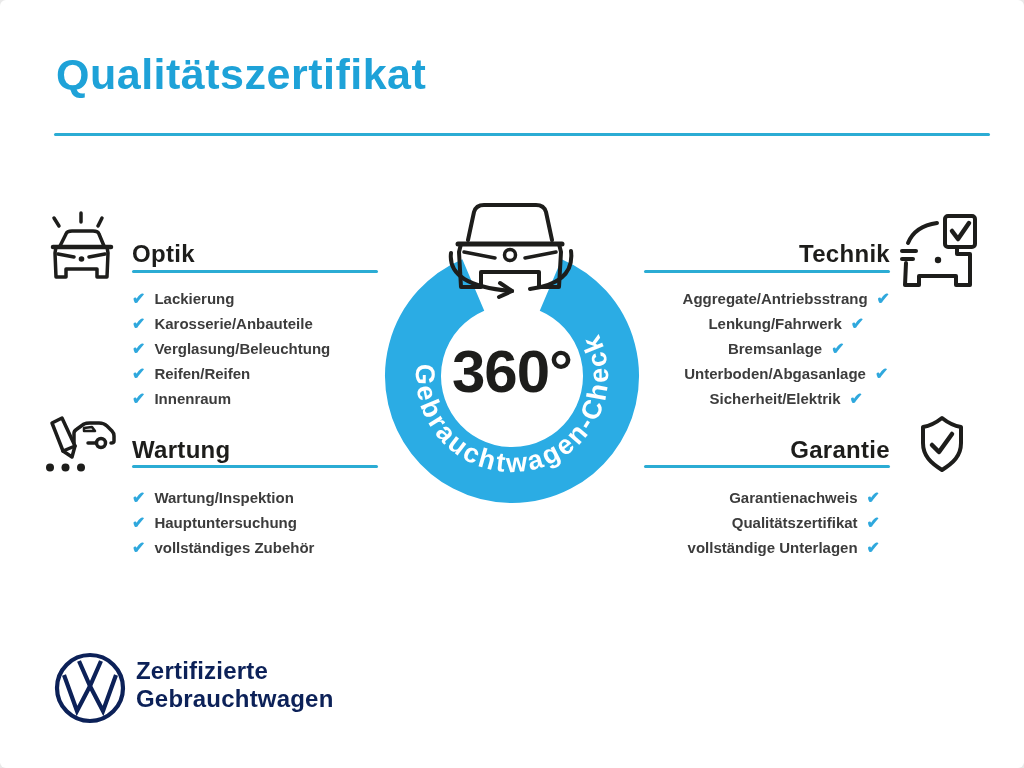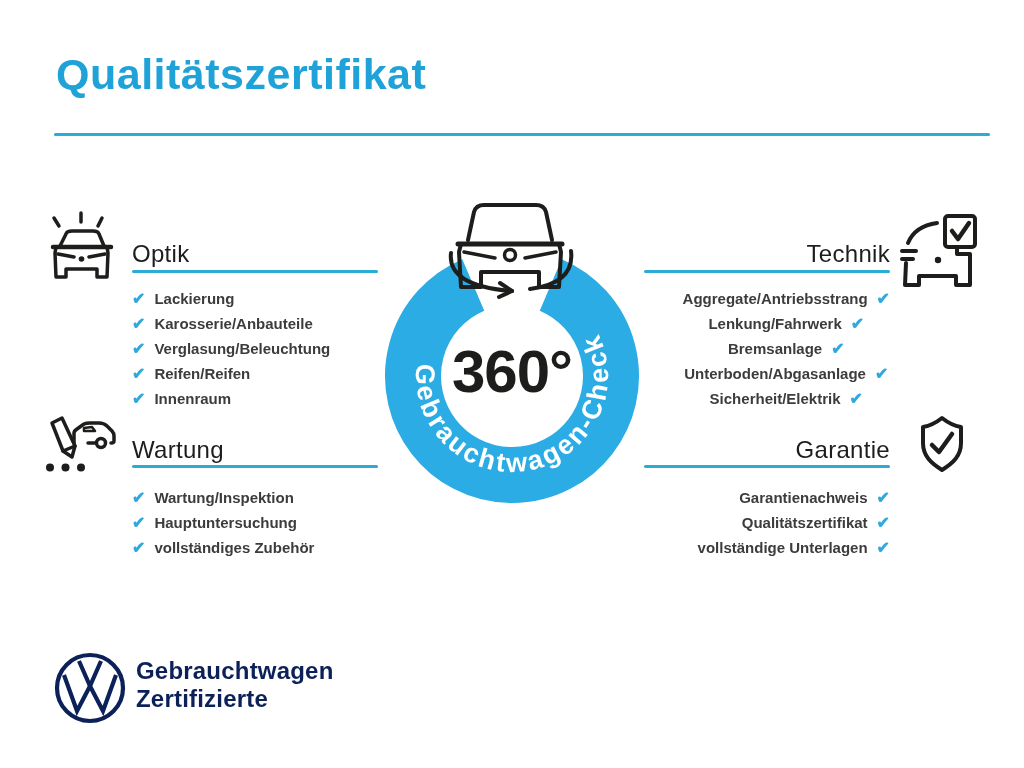--- a/index.html
+++ b/index.html
@@ -1,46 +1,46 @@
 <!DOCTYPE html>
 <html><head>
 <meta charset="utf-8">
 <style>
   html,body{margin:0;padding:0;background:#e9e9e9;}
   .page{
     position:relative;width:1024px;height:768px;background:#ffffff;
-    font-family:"Liberation Sans", sans-serif;overflow:hidden;margin:0 auto;
+    font-family:"Liberation Sans", sans-serif;overflow:hidden;margin:0 auto;border-radius:6px;
   }
   .title{
     position:absolute;left:56px;top:50px;font-size:43px;font-weight:bold;
     color:#1ea2d8;letter-spacing:.5px;
   }
   .top-divider{
     position:absolute;left:54px;top:133px;width:936px;height:3px;
     background:#2bacd4;border-radius:2px;
   }
   .section-header{
-    position:absolute;font-size:24px;font-weight:normal;color:#1d1d1b;letter-spacing:.3px;
+    position:absolute;font-size:24px;font-weight:bold;color:#1d1d1b;letter-spacing:.3px;
   }
   .h-optik{left:132px;top:240px;}
   .h-wartung{left:132px;top:436px;}
   .h-technik{right:134px;top:240px;text-align:left;}
   .h-garantie{right:134px;top:436px;text-align:left;}
   .section-underline{
     position:absolute;height:3px;width:246px;background:#2bacd4;border-radius:2px;
   }
   .u-optik{left:132px;top:270px;}
   .u-wartung{left:132px;top:465px;}
   .u-technik{left:644px;top:270px;}
   .u-garantie{left:644px;top:465px;}
   .list{position:absolute;display:flex;flex-direction:column;}
   .l-optik{left:132px;top:286px;}
   .l-wartung{left:132px;top:485px;}
   .l-technik{right:134px;top:286px;align-items:center;margin-left:20px;}
-  .l-garantie{right:134px;top:485px;align-items:flex-end;}
+  .l-garantie{right:144px;top:485px;align-items:flex-end;}
   .item{
     display:flex;align-items:center;height:25px;font-size:15px;font-weight:600;
     color:#3c3c3c;white-space:nowrap;
   }
   .item .chk{
     color:#2fa8dd;font-size:16px;font-weight:bold;line-height:1;
   }
   .list-left .item .chk{margin-right:9px;}
   .list-right .item .chk{margin-left:9px;}
   .icon-box{position:absolute;}
@@ -246,17 +246,17 @@
   <div class="footer-logo">
     <svg width="76" height="76" viewBox="0 0 76 76">
       <g fill="none" stroke="#0c2158" stroke-width="4.2">
         <circle cx="38" cy="38" r="33"></circle>
         <path d="M 27 11 L 38 36 L 49 11"></path>
         <path d="M 12 25 L 25 61 L 38 36 L 51 61 L 64 25"></path>
       </g>
     </svg>
   </div>
   <div class="footer-wordmark">
+    <div>Zertifizierte</div>
     <div>Gebrauchtwagen</div>
-    <div>Zertifizierte</div>
   </div>
 
 </div>
 
 </body></html>

